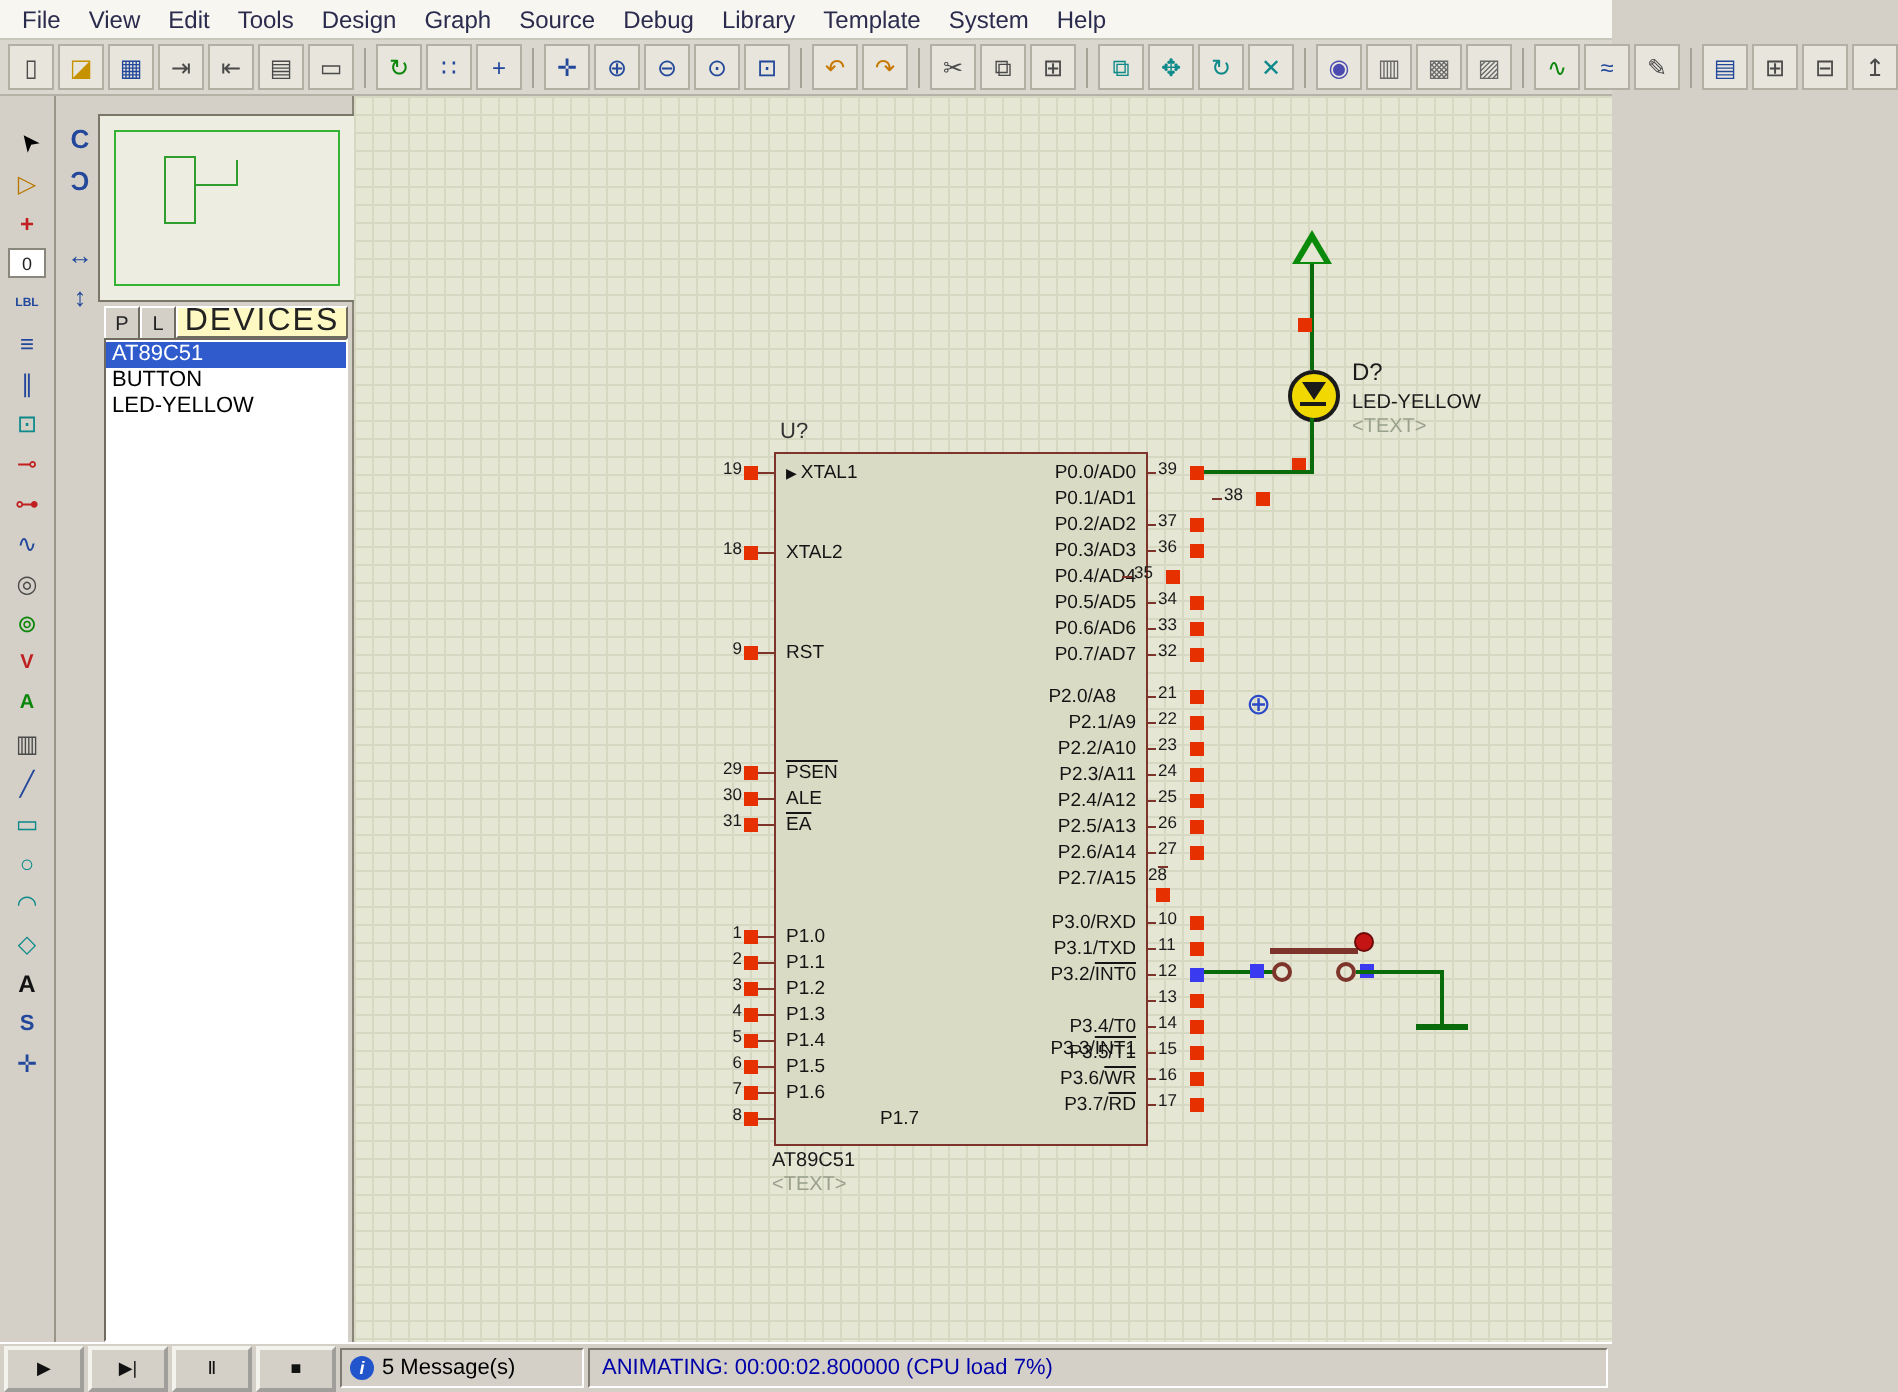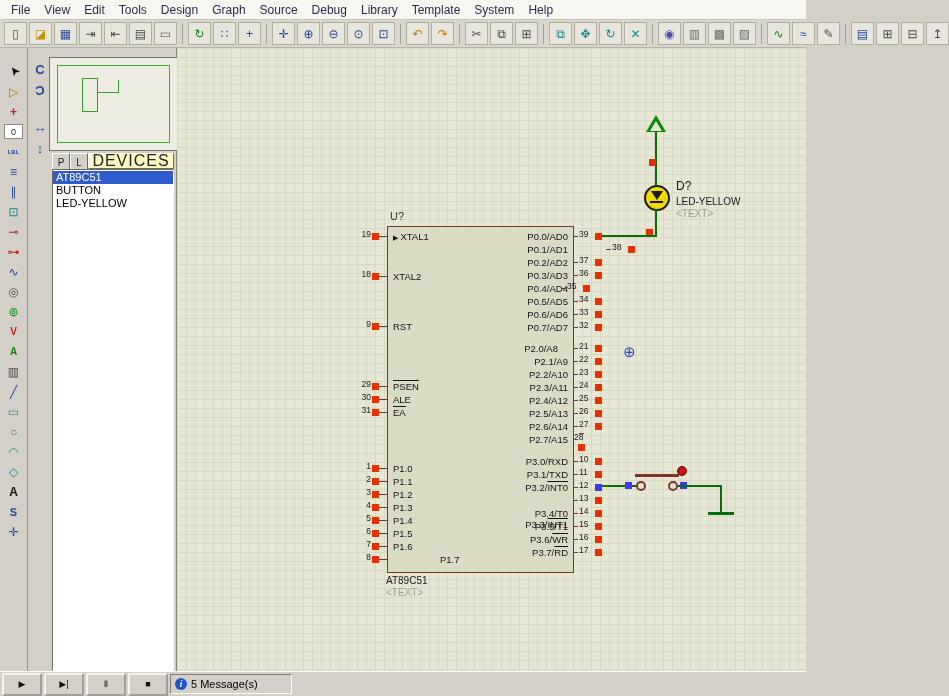--- a/index.html
+++ b/index.html
@@ -472,15 +472,18 @@
     <div id="sim-controls">
         <div class="ctl-btn">▶</div>
         <div class="ctl-btn">▶|</div>
         <div class="ctl-btn">Ⅱ</div>
         <div class="ctl-btn">■</div>
       </div>
     <div id="msg-panel">
       <div id="info-icon">i</div>
       <span>5 Message(s)</span>
     </div>
+    <div id="anim-panel">
+      <span>ANIMATING: 00:00:02.800000 (CPU load 7%)</span>
+    </div>
   </div>
 
 </div>
 
 </body></html>

